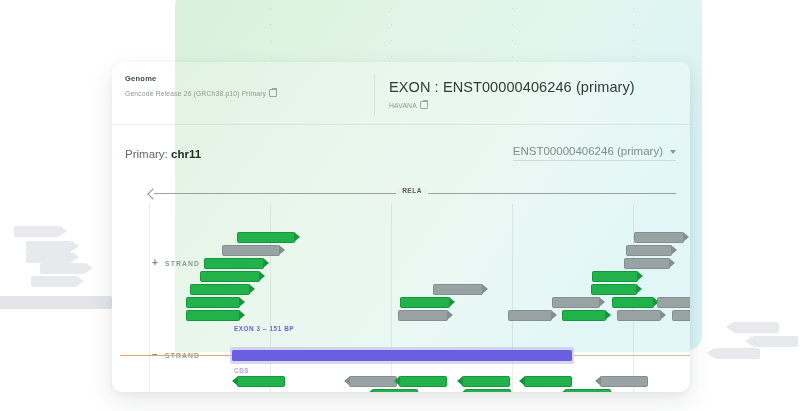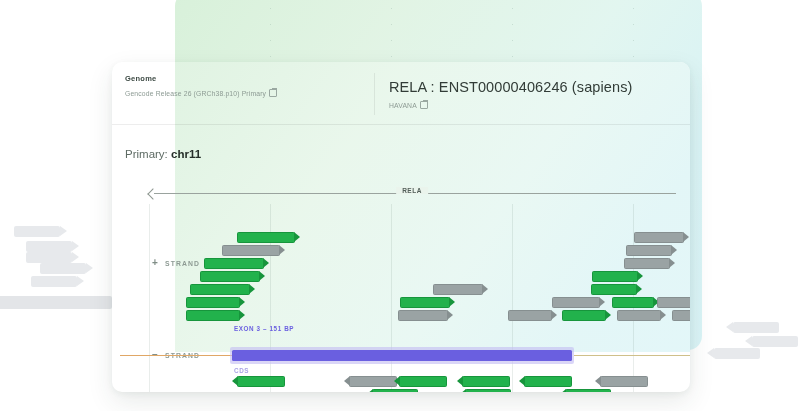--- a/index.html
+++ b/index.html
@@ -136,28 +136,29 @@
 <div id="card">
   <div id="card-tint"></div>
 
   <div class="hdr">
     <div style="position:absolute;left:13px;top:12px;">
       <div class="lbl">Genome</div>
       <div class="sub"><span>Gencode Release 26 (GRCh38.p10) Primary</span><span class="extico"></span></div>
     </div>
     <div class="hdr-vdiv"></div>
     <div style="position:absolute;left:277px;top:12px;">
-      <div class="val">RELA : ENST00000406246 (sapiens)</div>
+      <div class="val">EXON : ENST00000406246 (primary)</div>
       <div class="sub"><span>HAVANA</span><span class="extico"></span></div>
     </div>
     <div class="hdr-div"></div>
   </div>
 
   <div id="contig-row">
     <div id="contig-label"><span>Primary:</span> <b>chr11</b></div>
+    <div id="transcript-select"><span>ENST00000406246 (primary)</span><span class="caret"></span></div>
   </div>
 
   <div id="gene-axis">
     <div class="line"></div>
     <div class="arrow"></div>
     <div id="gene-name">RELA</div>
   </div>
 
   <div id="track">
     <div class="gridline" style="left:37px;"></div>

